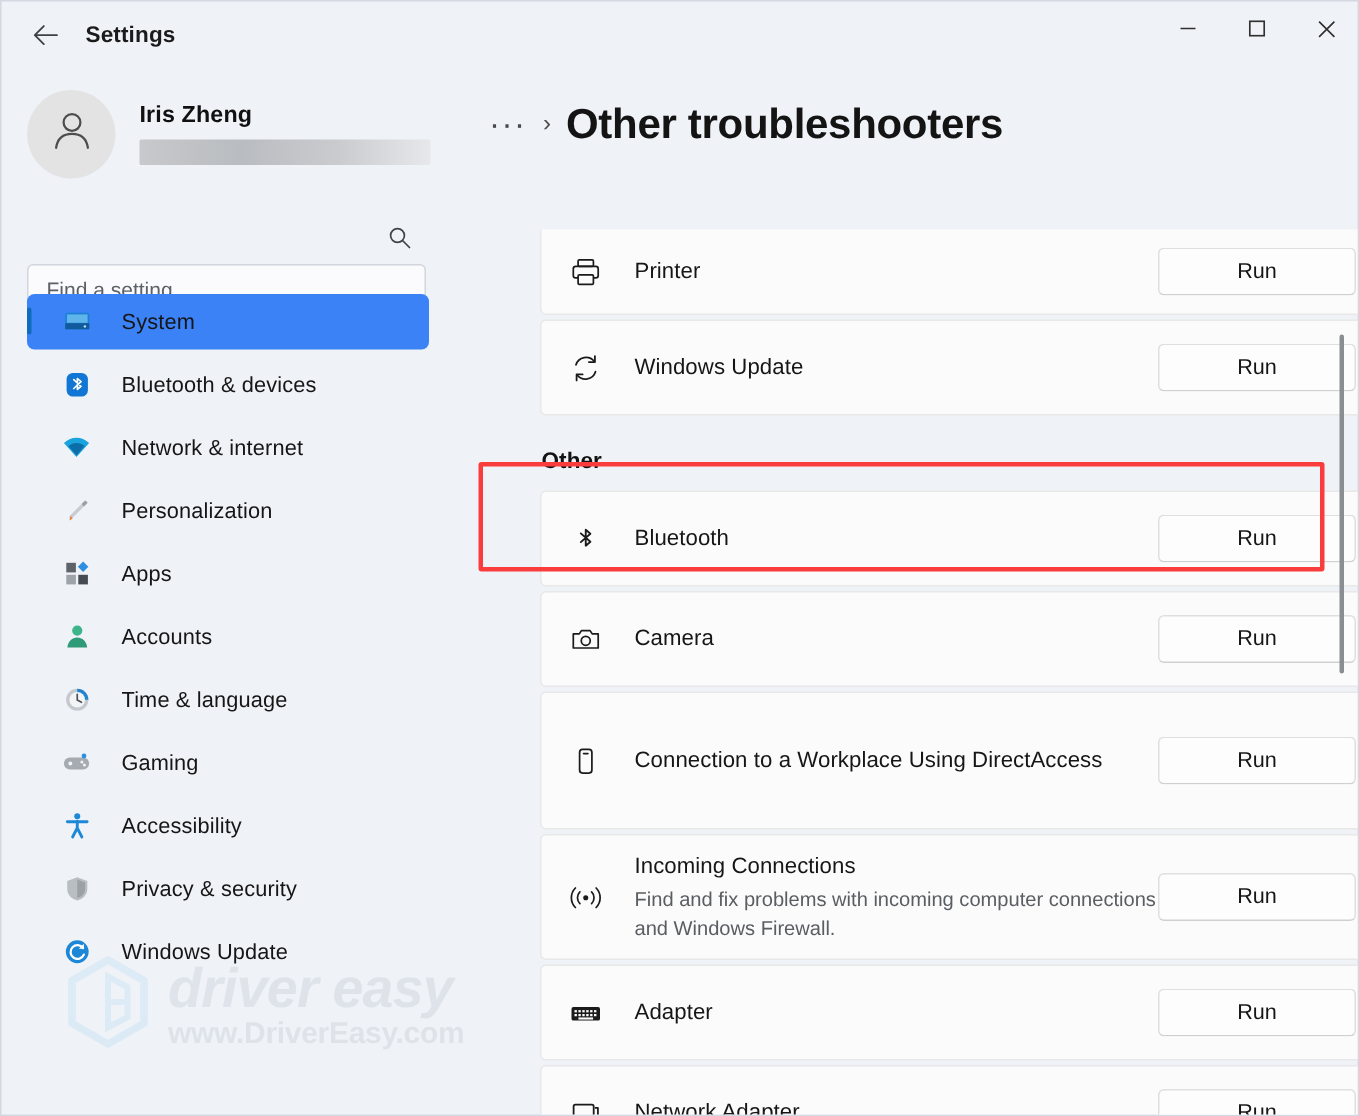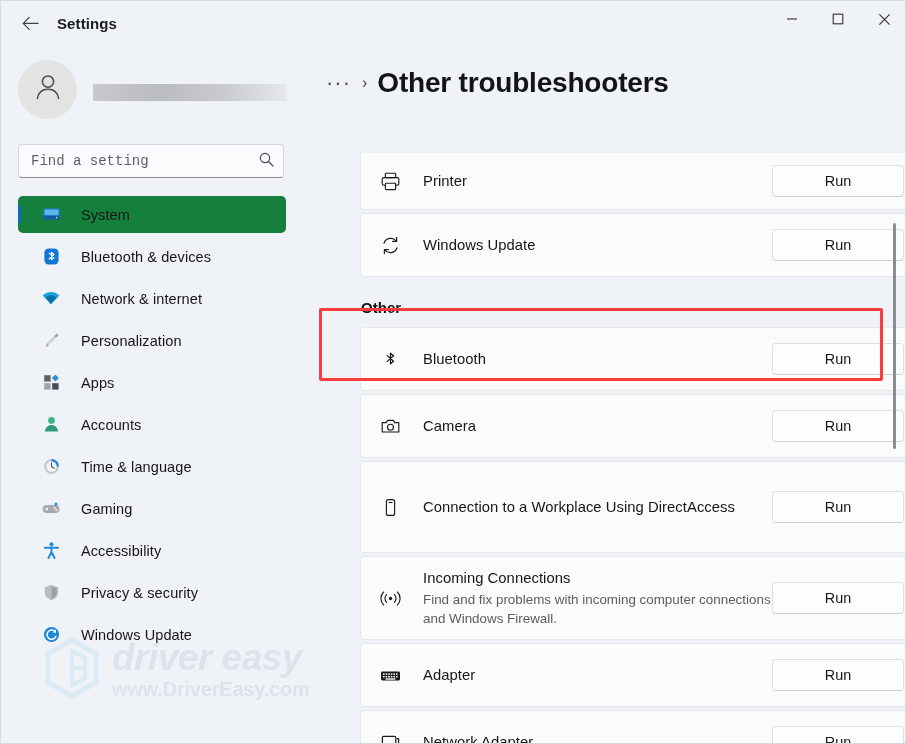--- a/index.html
+++ b/index.html
@@ -104,44 +104,45 @@
   }
   .search-input {
     width: 266px;
     height: 34px;
     border: 1px solid #d2d5db;
     border-bottom: 1px solid #8a8d93;
     border-radius: 4px;
     background: #fbfbfd;
     padding: 0 34px 0 12px;
     font-size: 14px;
-    font-family: Liberation Mono, monospace;
+    font-family: Liberation Sans, sans-serif;
     color: #1b1b1b;
     outline: none;
+    margin-top: 32px;
   }
   .search-input::placeholder { color: #5d6166; }
   .search-icon-btn {
     position: absolute;
     right: 6px; top: 5px;
     width: 24px; height: 24px;
     display: flex; align-items: center; justify-content: center;
   }
 
   .nav { margin-top: 18px; }
   .nav-item {
     position: relative;
     display: flex;
     align-items: center;
     height: 37px;
     width: 268px;
     border-radius: 5px;
     padding-left: 12px;
     margin-bottom: 5px;
   }
-  .nav-item.selected { background: #15803d; }
+  .nav-item.selected { background: #3b82f6; }
   .nav-item.selected::before {
     content: "";
     position: absolute;
     left: 0; top: 9px;
     width: 3px; height: 18px;
     border-radius: 2px;
     background: #0f6cbd;
   }
   .nav-icon {
     width: 22px; height: 22px;
@@ -372,20 +373,21 @@
     <div class="account">
       <div class="avatar">
         <span>
           <svg width="34" height="34" viewBox="0 0 34 34">
             <circle cx="17" cy="11.6" r="5.6" stroke="#4d4d4d" stroke-width="1.5" fill="none"></circle>
             <path d="M6.4 28.5 C7.4 22.2 11.6 19.3 17 19.3 C22.4 19.3 26.6 22.2 27.6 28.5" stroke="#4d4d4d" stroke-width="1.5" fill="none" stroke-linecap="round"></path>
           </svg>
         </span>
       </div>
       <div class="account-text">
+        <div class="account-name">Iris Zheng</div>
         <div class="account-email-redacted"></div>
       </div>
     </div>
 
     <div class="search-wrap">
       <input class="search-input" type="text" placeholder="Find a setting" style="">
       <div class="search-icon-btn">
         <span>
           <svg width="17" height="17" viewBox="0 0 17 17">
             <circle cx="7" cy="7" r="4.6" stroke="#40444a" stroke-width="1.15" fill="none"></circle>

